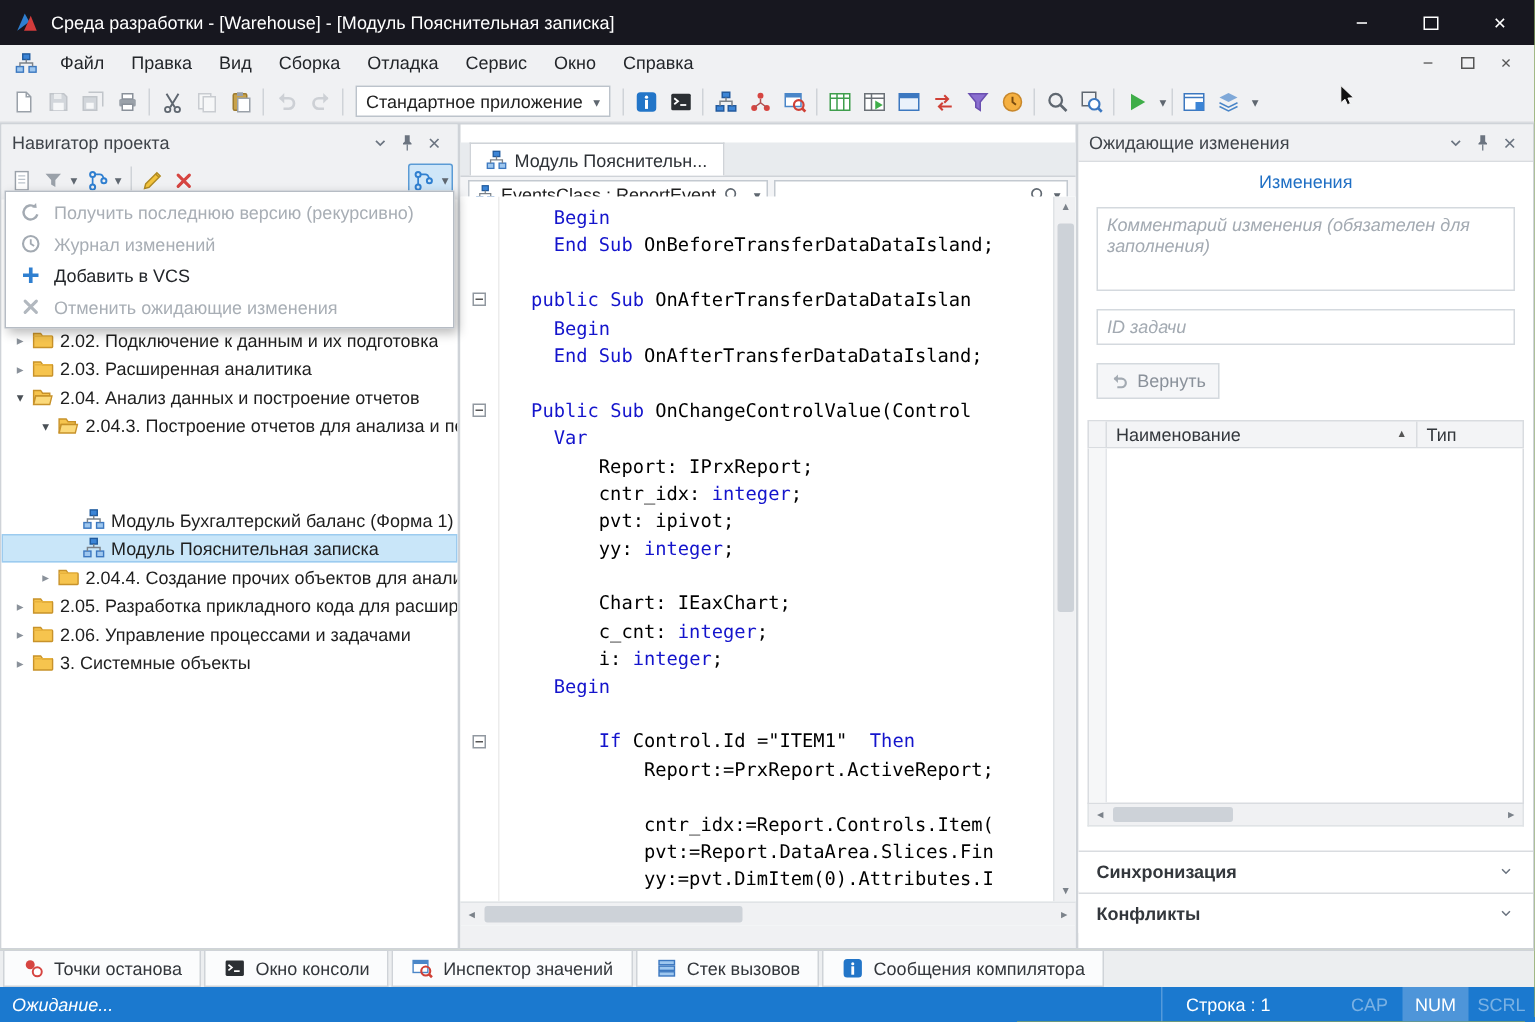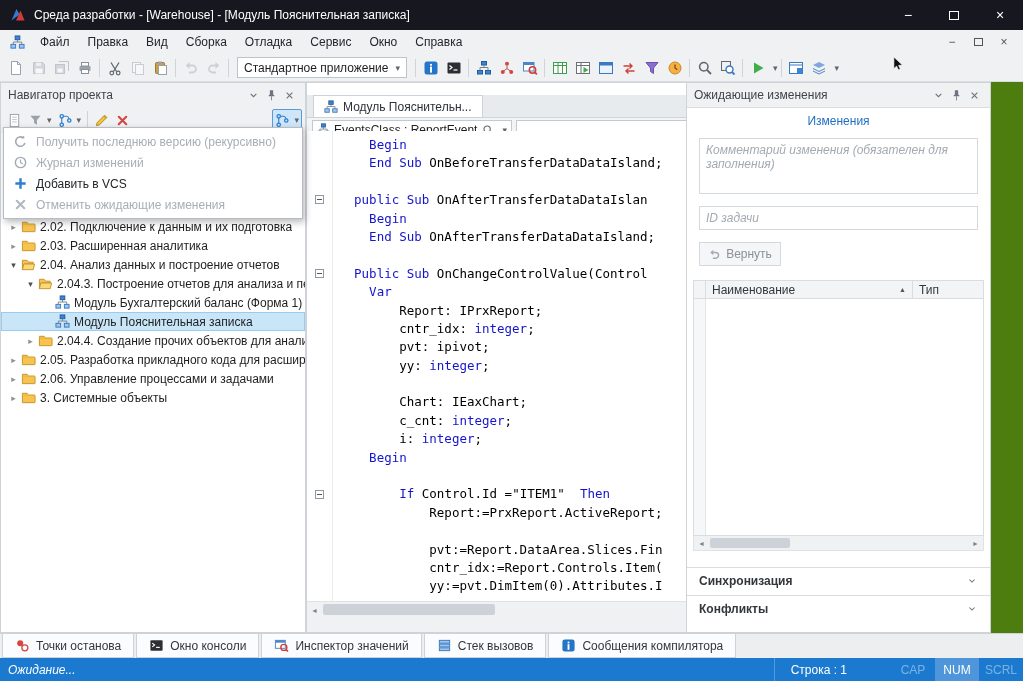--- a/index.html
+++ b/index.html
@@ -28,21 +28,21 @@
   .tb-sep{width:1px;height:18px;background:#cfd3d8;margin:0 3px;flex:0 0 1px;}
   .tb-combo{display:flex;align-items:center;background:#fff;border:1px solid #bcc3cb;height:21px;width:170px;padding:0 6px;margin:0 5px;}
   .tb-combo .cb-text{flex:1;white-space:nowrap;overflow:hidden;}
   .dd{font-size:9px;color:#5f6770;margin-left:4px;}
   .tb-group{display:flex;align-items:center;}
   
   .main{position:absolute;top:82px;height:551px;left:0;right:0;}
   .panel{position:absolute;top:0;bottom:0;background:#f0f1f3;border:1px solid #cfd3d8;}
   #navigator{left:0;width:306px;}
   #editor{left:306px;width:412px;background:#fff;}
-  #pending{left:686px;width:305px;}
+  #pending{left:718px;width:305px;}
   .panel-header{height:24px;display:flex;align-items:center;padding:0 7px;color:#3f444a;background:#f0f1f3;}
   .panel-header .ph-title{flex:1;white-space:nowrap;overflow:hidden;}
   .ph-btn{width:18px;height:18px;display:flex;align-items:center;justify-content:center;}
   
   .nav-toolbar{height:26px;display:flex;align-items:center;padding:0 3px;background:#f0f1f3;}
   .nav-tb-btn{height:22px;display:flex;align-items:center;justify-content:center;padding:0 2px;border:1px solid transparent;border-radius:2px;}
   .nav-tb-btn.active{background:#cfe6f8;border-color:#5b9bd5;}
   .nav-spacer{flex:1;}
   .nav-tree{position:absolute;top:50px;bottom:0;left:0;right:0;background:#fff;overflow:hidden;}
   .tree-row{height:19px;display:flex;align-items:center;white-space:nowrap;overflow:hidden;}
@@ -547,21 +547,21 @@
           <div class="tree-row" style="padding-left: 23px;">
             <span class="exp open">▾</span>
             <span class="icon t-icon">
               <svg viewBox="0 0 16 16" width="15" height="15">
                 <path d="M1.5 3.5h5l1.4 2H13v2H3l-1.5 6z" fill="#f6c44e" stroke="#c8922a"></path>
                 <path d="M3 7.5h11.5L13 13.5H1.5z" fill="#fbd97a" stroke="#c8922a"></path>
               </svg>
             </span>
             <span class="tree-label">2.04.3. Построение отчетов для анализа и печ</span>
           </div>
-          <div class="tree-row" style="padding-left: 40px;">
+          <div class="tree-row" style="padding-left: 40px; margin-top: 44px;">
             <span class="exp"></span>
             <span class="icon t-icon">
               <svg viewBox="0 0 16 16" width="15" height="15">
                 <rect x="5.5" y="1" width="5" height="4" fill="#3c85d6" stroke="#1f5a9e"></rect>
                 <rect x="1" y="10" width="5" height="4" fill="#9ec7ef" stroke="#3c78c0"></rect>
                 <rect x="10" y="10" width="5" height="4" fill="#9ec7ef" stroke="#3c78c0"></rect>
                 <path d="M8 5v2.5M3.5 10V7.5h9V10" fill="none" stroke="#7b828a"></path>
               </svg>
             </span>
             <span class="tree-label">Модуль Бухгалтерский баланс (Форма 1)</span>
@@ -729,22 +729,22 @@
             <div class="code-line"><span class="pl">        yy: </span><span class="kw">integer</span><span class="pl">;</span></div>
             <div class="code-line"></div>
             <div class="code-line"><span class="pl">        Chart: IEaxChart;</span></div>
             <div class="code-line"><span class="pl">        c_cnt: </span><span class="kw">integer</span><span class="pl">;</span></div>
             <div class="code-line"><span class="pl">        i: </span><span class="kw">integer</span><span class="pl">;</span></div>
             <div class="code-line"><span class="pl">    </span><span class="kw">Begin</span></div>
             <div class="code-line"></div>
             <div class="code-line"><span class="pl">        </span><span class="kw">If</span><span class="pl"> Control.Id =</span><span class="st">"ITEM1"</span><span class="pl">  </span><span class="kw">Then</span></div>
             <div class="code-line"><span class="pl">            Report:=PrxReport.ActiveReport;</span></div>
             <div class="code-line"></div>
+            <div class="code-line"><span class="pl">            cntr_idx:=Report.Controls.Item(</span></div>
             <div class="code-line"><span class="pl">            pvt:=Report.DataArea.Slices.Fin</span></div>
-            <div class="code-line"><span class="pl">            cntr_idx:=Report.Controls.Item(</span></div>
             <div class="code-line"><span class="pl">            yy:=pvt.DimItem(0).Attributes.I</span></div>
           </div>
         <div class="vscroll">
           <span class="arr" style="top:0;">▲</span>
           <span class="thumb" style="top:18px;height:55%;"></span>
           <span class="arr" style="bottom:0;">▼</span>
         </div>
       </div>
       <div class="hscroll">
         <span class="arr" style="left:0;">◄</span>

